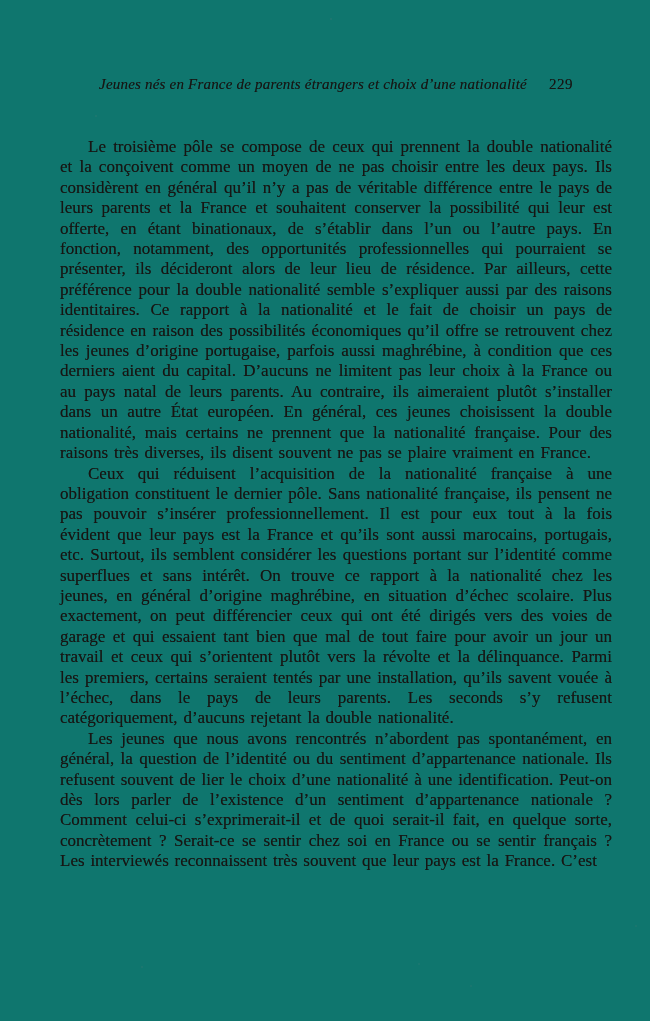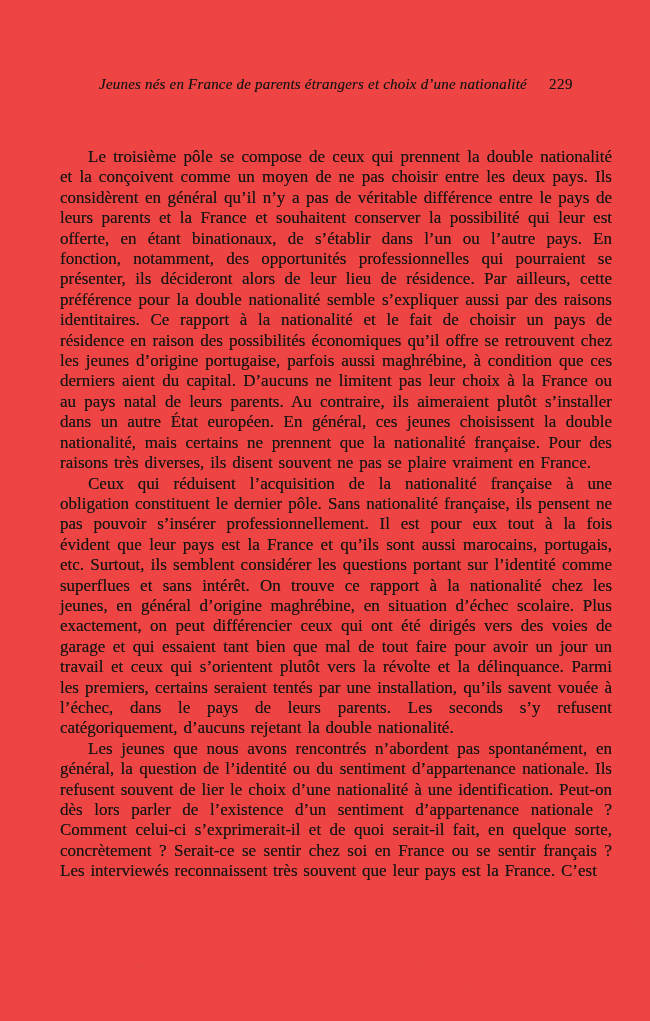--- a/index.html
+++ b/index.html
@@ -4,21 +4,21 @@
 <style>
   html, body {
     margin: 0;
     padding: 0;
     background: #ffffff;
   }
   .page {
     position: relative;
     width: 650px;
     height: 1021px;
-    background: #ef4444;
+    background: #0f766e;
     color: #171513;
     overflow: hidden;
     font-family: "Liberation Serif", "DejaVu Serif", serif;
   }
   
   .page::after {
     content: "";
     position: absolute;
     left: 0; top: 0; width: 2px; height: 2px;
     border-radius: 50%;
@@ -49,21 +49,21 @@
     white-space: nowrap;
     text-shadow: 0 0 0.5px rgba(23,21,19,.55);
   }
   .running-head .page-number {
     font-style: normal;
     font-weight: 400;
     letter-spacing: 0.5px;
   }
   .body-text {
     position: absolute;
-    top: 147px;
+    top: 137px;
     left: 60px;
     width: 552px;
     font-size: 17px;
     line-height: 20.4px;
     text-align: justify;
     text-shadow: 0 0 0.5px rgba(23,21,19,.6);
   }
   .body-text p {
     margin: 0;
     padding: 0;

